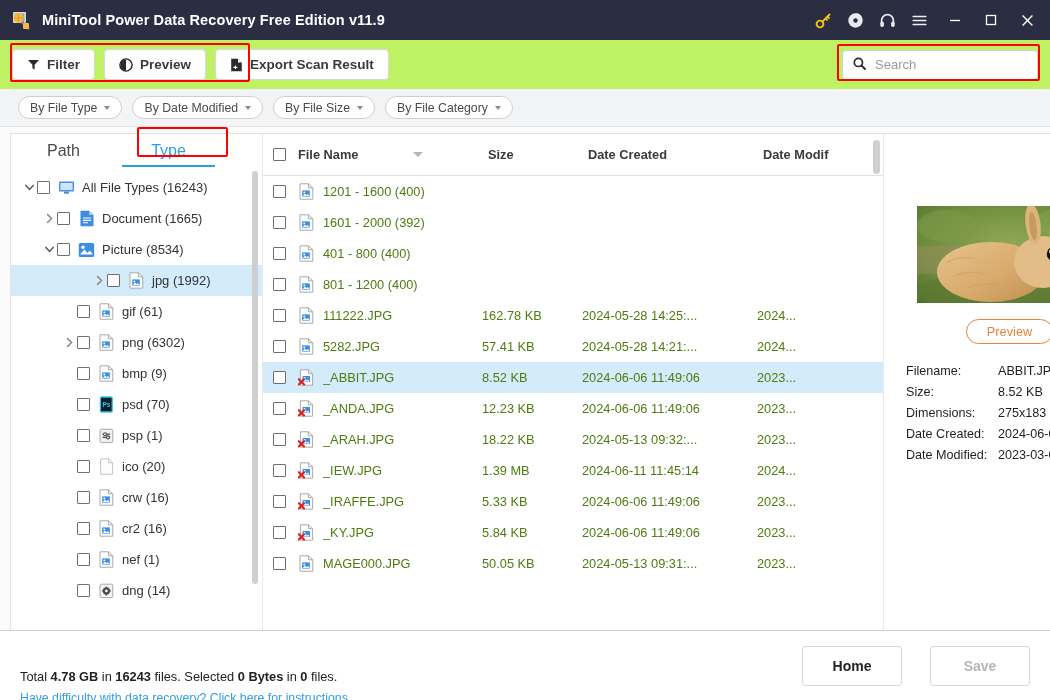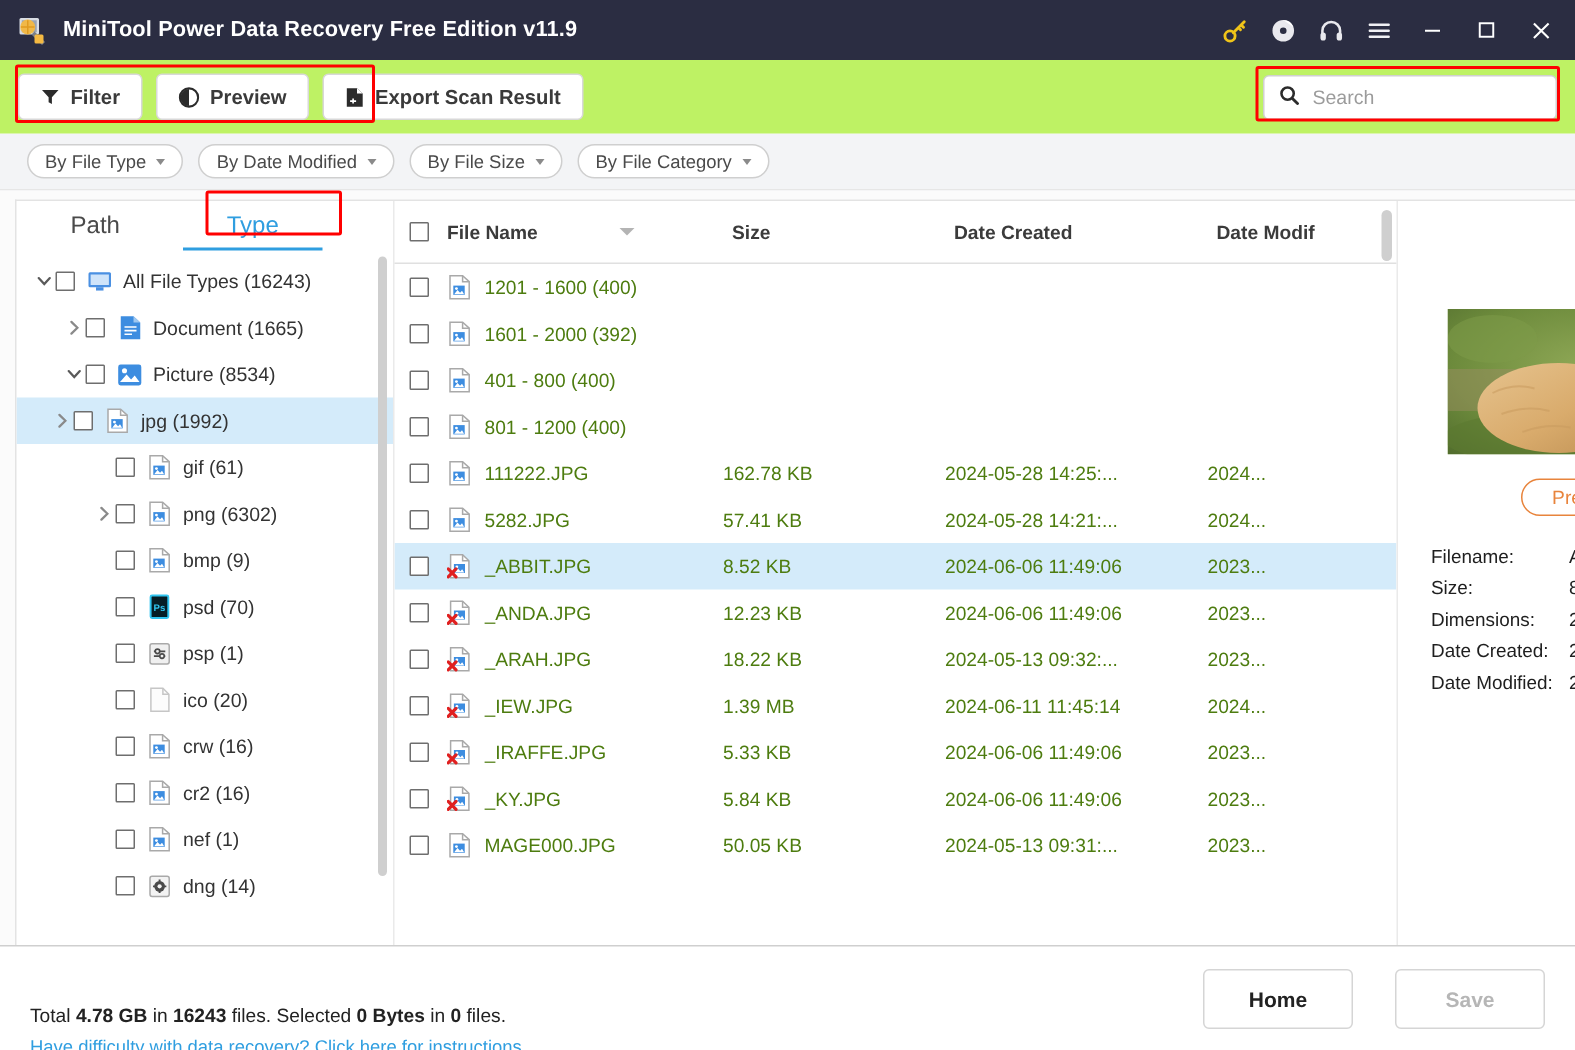--- a/index.html
+++ b/index.html
@@ -92,21 +92,21 @@
   
   .listpanel { flex:1 1 auto; display:flex; flex-direction:column; min-width:0; min-height:0; position:relative; }
   .lhead {
     height:42px; flex:0 0 42px; display:flex; align-items:center;
     border-bottom:1px solid #e0e0e0; padding-left:10px; font-weight:bold; font-size:12.8px; color:#3b3b3b;
     overflow:hidden;
   }
   .lhead .hcbx { width:13px; height:13px; border:1.6px solid #6e6e6e; border-radius:1px; background:#fff; margin-right:12px; flex:0 0 13px; }
   .c-name { width:190px; flex:0 0 190px; display:flex; align-items:center; gap:55px; }
   .c-size { width:100px; flex:0 0 100px; }
-  .c-dc   { width:175px; flex:0 0 175px;margin-left:48px; }
+  .c-dc   { width:175px; flex:0 0 175px; }
   .c-dm   { width:120px; flex:0 0 120px; white-space:nowrap; overflow:hidden; }
   .sortarrow { width:0; height:0; border-left:5px solid transparent; border-right:5px solid transparent; border-top:5px solid #b4b4b4; }
 
   .lrows { flex:1 1 auto; overflow:hidden; min-height:0; }
   .lrow { height:31px; display:flex; align-items:center; padding-left:10px; font-size:12.8px; color:#4d7c0f; }
   .lrow.sel { background:#d4ebfa; }
   .lrow .rcbx { width:13px; height:13px; border:1.6px solid #6e6e6e; border-radius:1px; background:#fff; margin-right:12px; flex:0 0 13px; }
   .lrow .ricon { width:16px; height:16px; flex:0 0 16px; margin-right:9px; display:flex; align-items:center; justify-content:center; }
   .list-scroll { position:absolute; right:3px; top:6px; width:7px; height:34px; background:#cfcfcf; border-radius:4px; }
 
@@ -321,21 +321,21 @@
               <span class="cbx"></span>
               <span class="ficon">
                 <svg width="17" height="16" viewBox="0 0 17 16">
                   <rect x="0.8" y="1" width="15.4" height="14" rx="1.6" fill="#3d8de0"></rect>
                   <circle cx="5" cy="5.2" r="1.7" fill="#ffffff"></circle>
                   <path d="M2 12.6 L6.4 7.6 L9.4 11 L11.8 8.4 L15 12.6 Z" fill="#ffffff"></path>
                 </svg>
               </span>
               <span class="tlabel">Picture (8534)</span>
             </div>
-            <div class="tnode sel" style="padding-left: 22px;">
+            <div class="tnode sel" style="padding-left: 80px;">
               <span class="twist">
                 <svg width="11" height="11" viewBox="0 0 11 11">
                   <path d="M3.6 1.6 L7.6 5.5 L3.6 9.4" fill="none" stroke="#8a8a8a" stroke-width="1.5" stroke-linecap="round"></path>
                 </svg>
               </span>
               <span class="cbx"></span>
               <span class="ficon">
                 <svg width="15" height="17" viewBox="0 0 15 17">
                   <path d="M1 0.8 H9.4 L13.8 4.8 V16.2 H1 Z" fill="#ffffff" stroke="#a9a9a9" stroke-width="1"></path>
                   <path d="M9.4 0.8 V4.8 H13.8" fill="none" stroke="#a9a9a9" stroke-width="1"></path>

